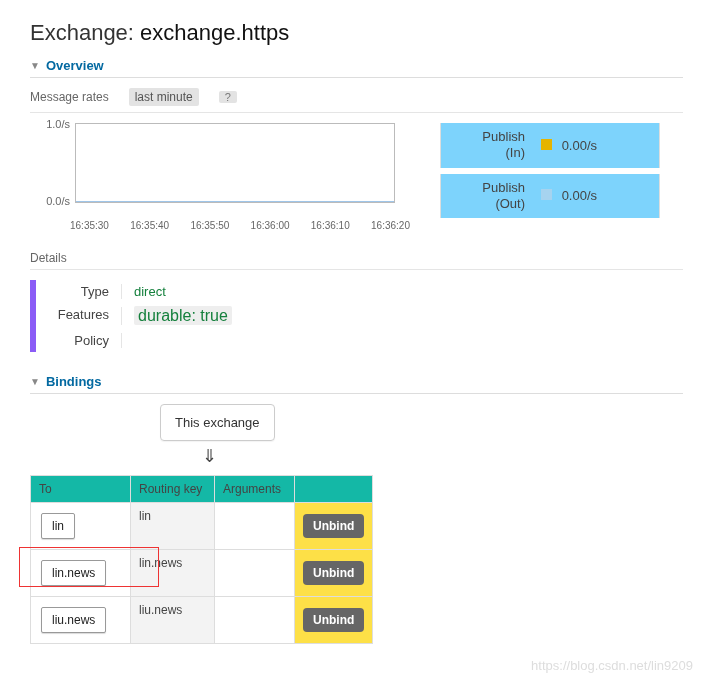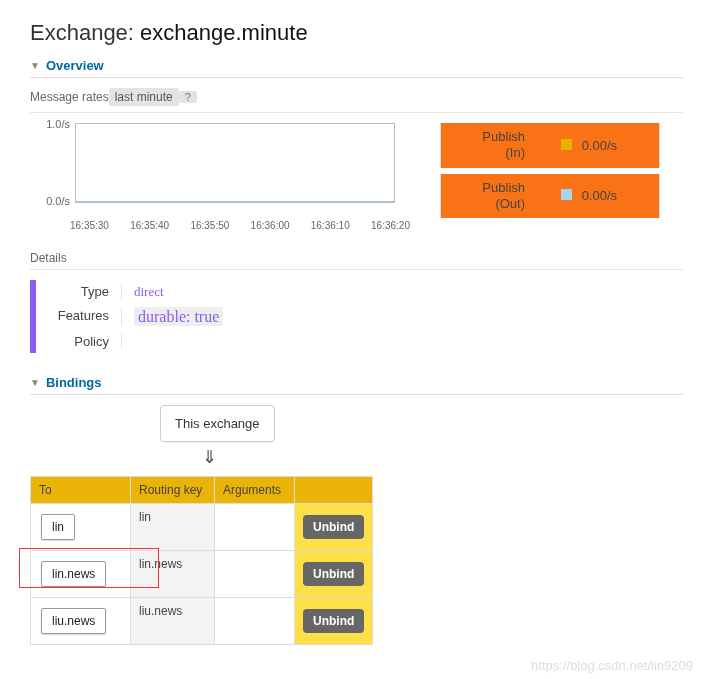--- a/index.html
+++ b/index.html
@@ -33,21 +33,21 @@
     color: #888;
   }
   .section-header .title {
     font-weight: 700;
     color: #0369a1;
     font-size: 13px;
   }
   .rates-row {
     display: flex;
     align-items: center;
-    gap: 0;
+    gap: 20px;
     margin: 8px 0 4px 0;
     color: #666;
     font-size: 12px;
     border-bottom: 1px solid #e5e5e5;
     padding-bottom: 6px;
   }
   .rates-row .sel {
     background: #e3e3e3;
     padding: 2px 6px;
     border-radius: 2px;
@@ -106,25 +106,25 @@
   }
   .legend-col {
     display: flex;
     flex-direction: column;
     gap: 6px;
     margin-top: 4px;
   }
   .legend-card {
     border-left: 1px solid #ddd;
     border-right: 1px solid #ddd;
-    background: #f97316;
+    background: #7dd3fc;
     padding: 6px 14px;
     display: flex;
     align-items: center;
-    gap: 36px;
+    gap: 16px;
     width: 220px;
   }
   .legend-card .lbl {
     text-align: right;
     width: 70px;
     line-height: 1.25;
     color: #444;
   }
   .legend-card .sw {
     width: 11px; height: 11px;
@@ -150,22 +150,21 @@
   }
   .details-tbl .dk {
     width: 86px;
     text-align: right;
     padding-right: 12px;
     color: #444;
     border-right: 1px solid #e5e5e5;
   }
   .details-tbl .dv {
     padding-left: 12px;
-    color: #8b5cf6;
-    font-family: Liberation Serif, serif;
+    color: #15803d;
   }
   .dv .tag {
     background: #eee;
     padding: 1px 4px;
     border-radius: 2px;
     font-size: 16px;
   }
   .this-ex {
     border: 1px solid #ccc;
     border-radius: 4px;
@@ -186,21 +185,21 @@
     margin-top: 2px;
   }
   table.bindings th, table.bindings td {
     border: 1px solid #ddd;
     padding: 6px 8px;
     text-align: left;
     font-size: 12px;
     color: #444;
   }
   table.bindings th {
-    background: #eab308;
+    background: #14b8a6;
     font-weight: 400;
     color: #444;
   }
   table.bindings td.to-cell {
     background: #fff;
     padding: 10px 10px;
     vertical-align: middle;
   }
   table.bindings td.rk-cell {
     background: #f3f3f3;
@@ -257,21 +256,21 @@
     font-size: 13px;
   }
 </style>
 </head>
 <body>
 
 
 
 <h1>
   <span>Exchange:</span>
-  <span class="name">exchange.minute</span>
+  <span class="name">exchange.https</span>
 </h1>
 
 <div class="section-header">
   <span class="tri">▼</span>
   <span class="title">Overview</span>
 </div>
 
 <div class="rates-row">
   <span>Message rates</span>
   <span class="sel">last minute</span>

